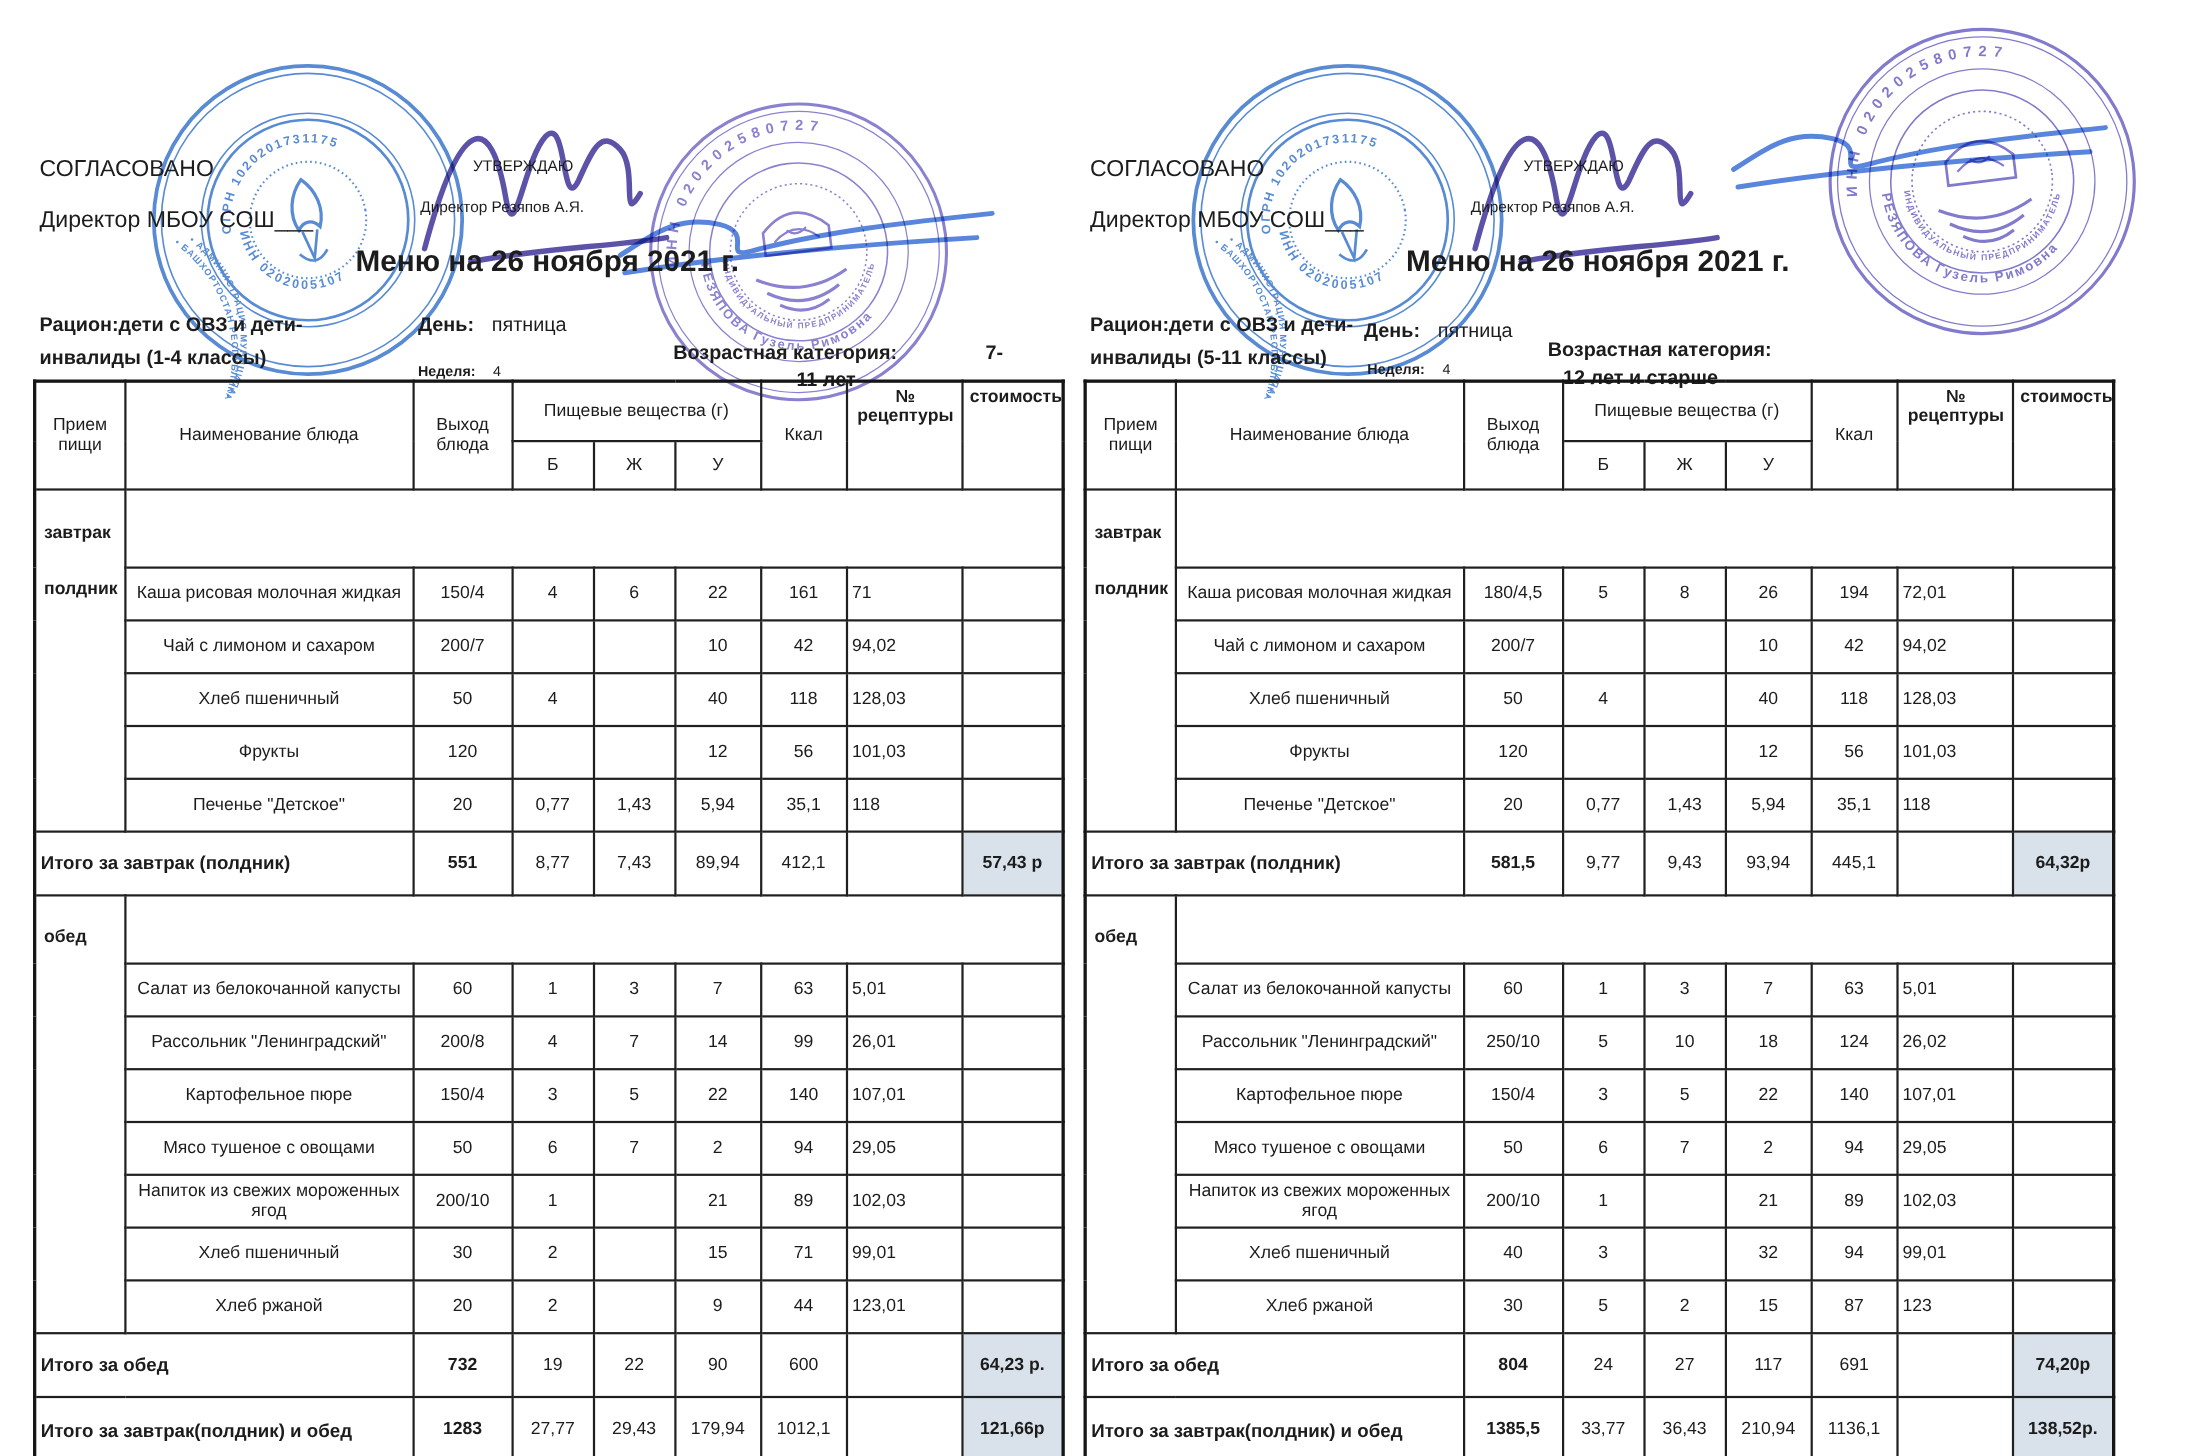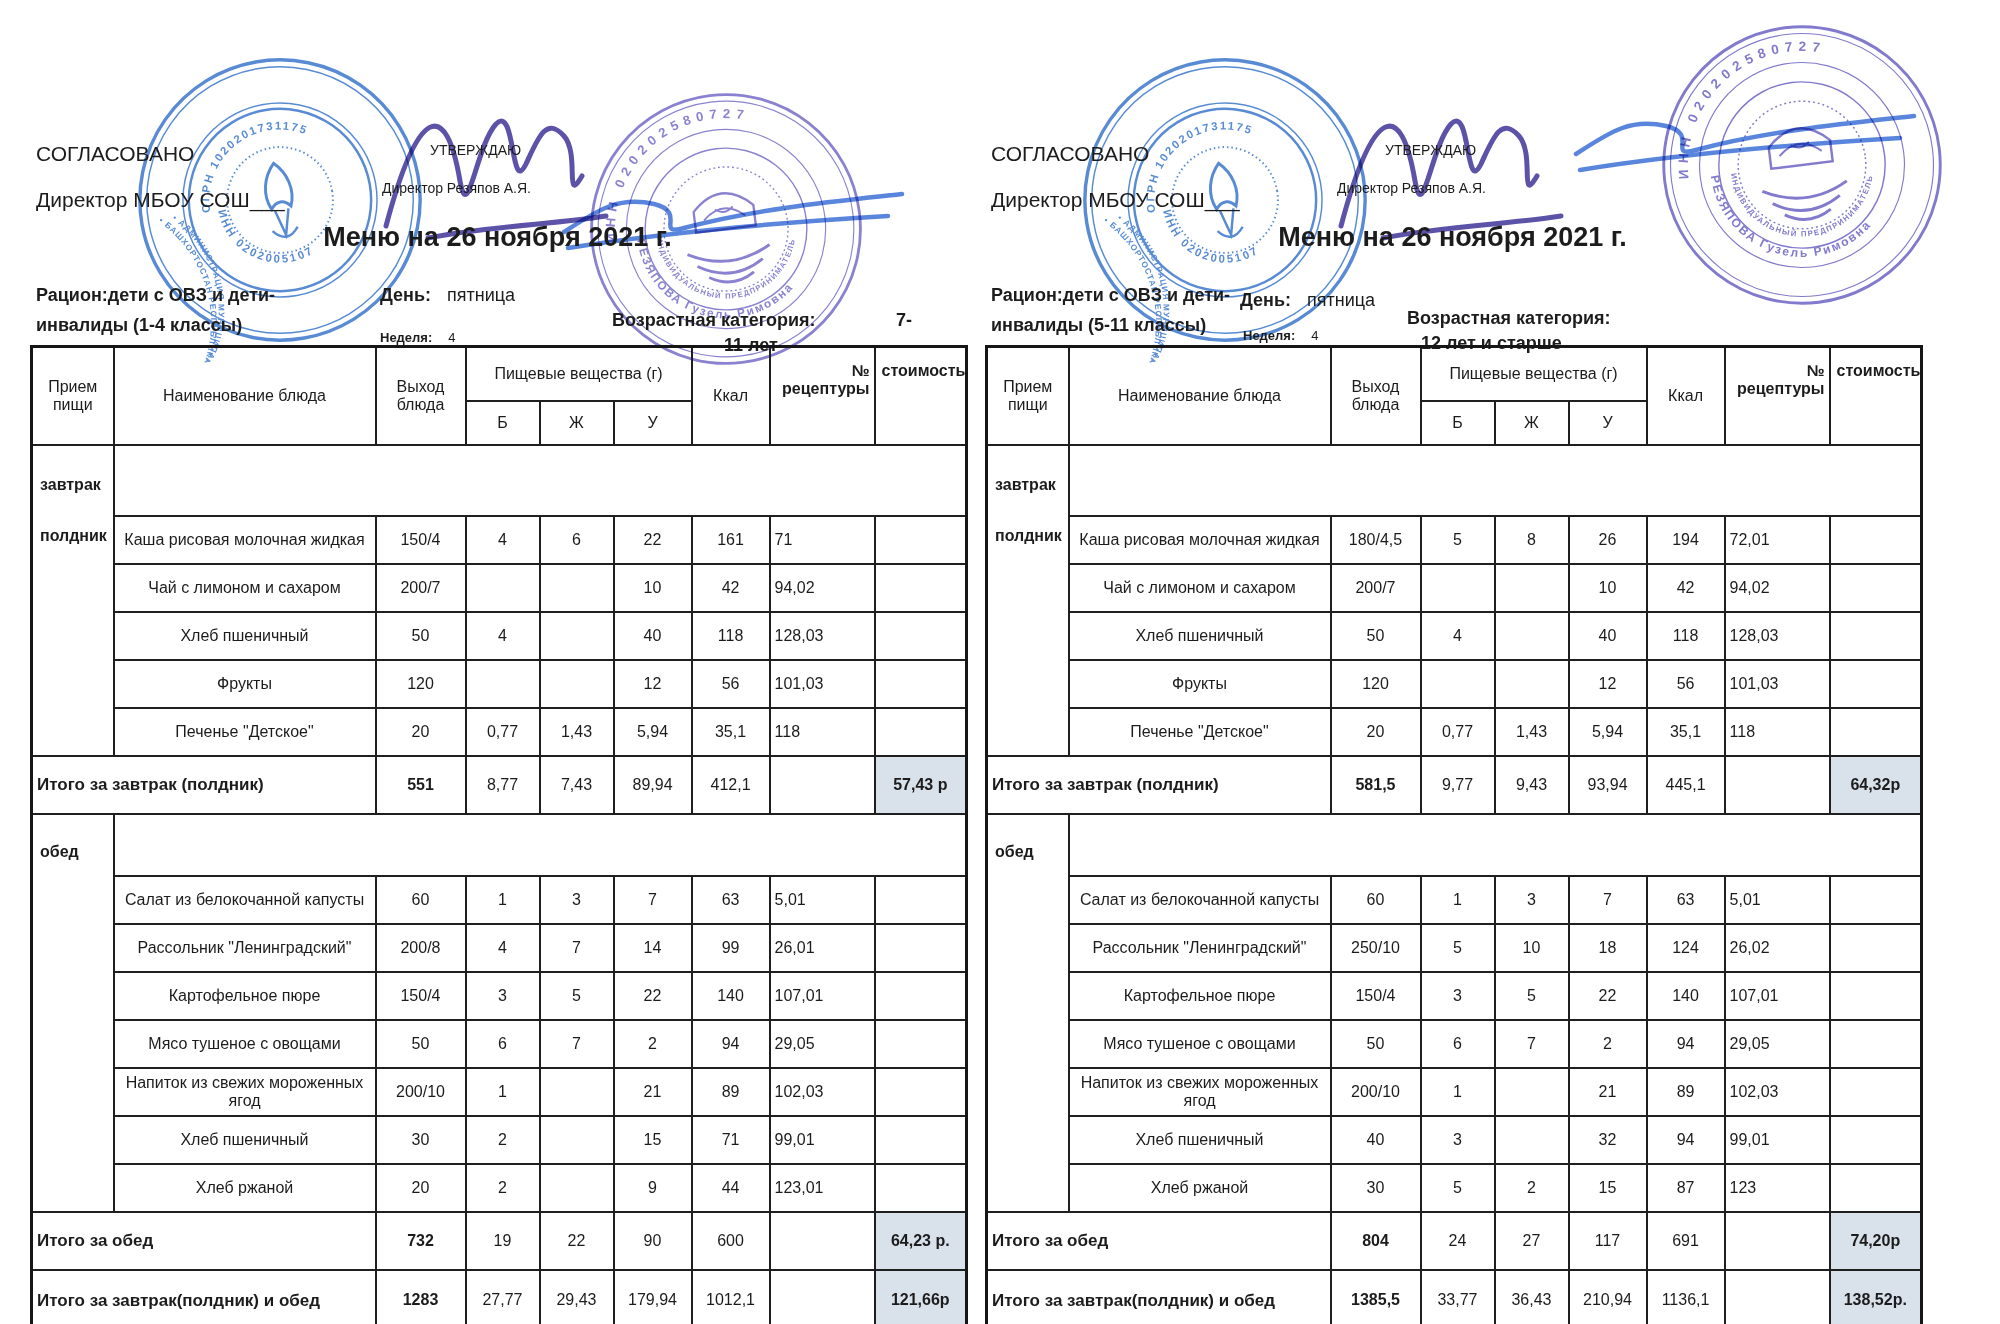--- a/index.html
+++ b/index.html
@@ -40,21 +40,21 @@
   .sig-blue{left:528px;top:170px;width:350px;height:90px;opacity:.85;}
   .doc:nth-of-type(2) .sig-blue{left:545px;top:92px;width:430px;}
   .stamp-text{font-family:"Liberation Sans",sans-serif;font-weight:bold;}
 
   
   .menu-table{position:absolute;top:345px;left:0;width:935px;border-collapse:collapse;table-layout:fixed;
               font-size:16px;line-height:1.12;}
   .menu-table{border:3px solid #161616;}
   .menu-table th,.menu-table td{border:2px solid #1f1f1f;padding:2px 4px;overflow:hidden;}
   .menu-table th{font-weight:normal;text-align:center;vertical-align:middle;}
-  th.th-bold{font-weight:bold;text-align:right;vertical-align:top;padding-top:14px;padding-left:6px;}
+  th.th-bold{font-weight:bold;text-align:center;vertical-align:top;padding-top:4px;padding-left:6px;}
   .rh1{height:54px;} .rh2{height:44px;}
   .rs-b{height:71px;} .rs-l{height:62px;}
   .r-dish{height:48px;} .r-total{height:58px;} .r-grand{height:62px;}
   .c-meal{vertical-align:top;}
   .meal-label{font-weight:bold;font-size:16px;padding:28px 0 0 3px;}
   .meal-label.m2{padding-top:34px;}
   .mc-lunch .meal-label{padding-top:26px;}
   .c-name{text-align:center;vertical-align:middle;padding-left:6px;}
   .c-num{text-align:center;vertical-align:middle;}
   .c-rec{text-align:left;vertical-align:middle;padding-left:6px;}

